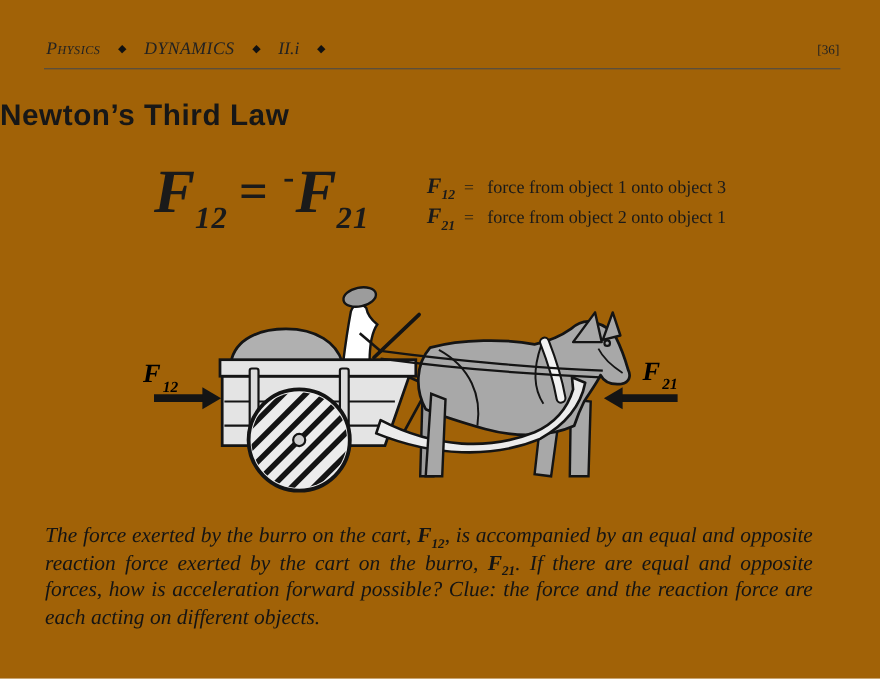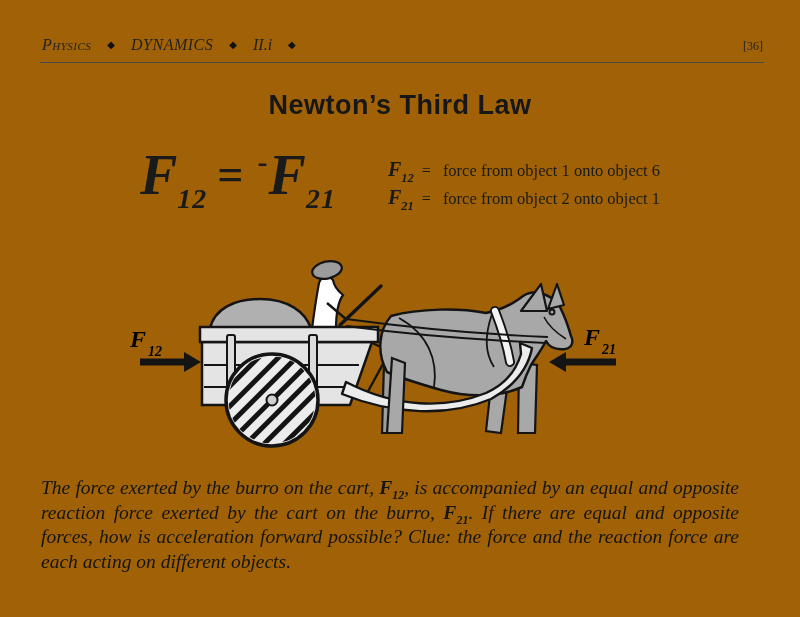--- a/index.html
+++ b/index.html
@@ -22,21 +22,20 @@
   .hdr-chapter{letter-spacing:.5px;}
   .hdr-sep{font-style:normal;font-size:10px;margin:0 16px;position:relative;top:-2px;color:#111;}
   .hdr-page{margin-left:auto;font-style:normal;font-size:12px;}
   .hdr-rule{
     position:absolute;top:62px;left:40px;right:36px;height:0;
     border-top:1.6px solid #4a4a4a;
   }
   
   .title{
     position:absolute;top:90px;left:0;width:800px;
-    text-align:center;
     font-family:"Liberation Sans", sans-serif;
     font-weight:bold;font-size:27px;letter-spacing:.5px;color:#171717;
   }
   
   .equation{
     position:absolute;top:143px;left:140px;
     font-family:Liberation Serif, serif;
     white-space:nowrap;
     text-align:center;
   }
@@ -83,21 +82,21 @@
 
   <div class="equation">
     <span class="eq-F">F</span><span class="eq-sub">12</span><span class="eq-equals">=</span><span class="eq-minus">-</span><span class="eq-F">F</span><span class="eq-sub">21</span>
   </div>
 
   <div class="defs">
     <div class="def-row">
       <span class="def-F">F</span>
       <span class="def-sub">12</span>
       <span class="def-eq">=</span>
-      <span class="def-text">force from object 1 onto object 6</span>
+      <span class="def-text">force from object 1 onto object 3</span>
     </div>
     <div class="def-row">
       <span class="def-F">F</span>
       <span class="def-sub">21</span>
       <span class="def-eq">=</span>
       <span class="def-text">force from object 2 onto object 1</span>
     </div>
   </div>
 
   <div class="figure">

